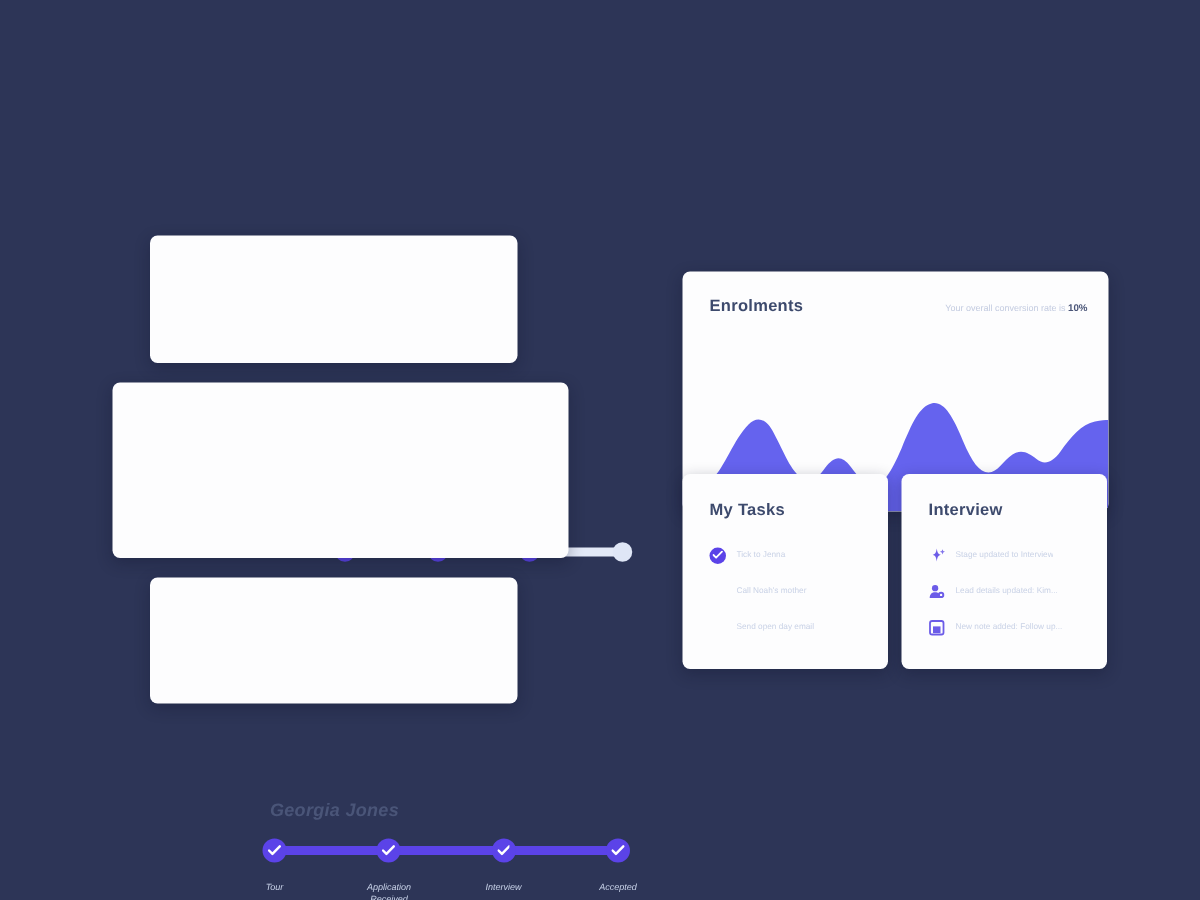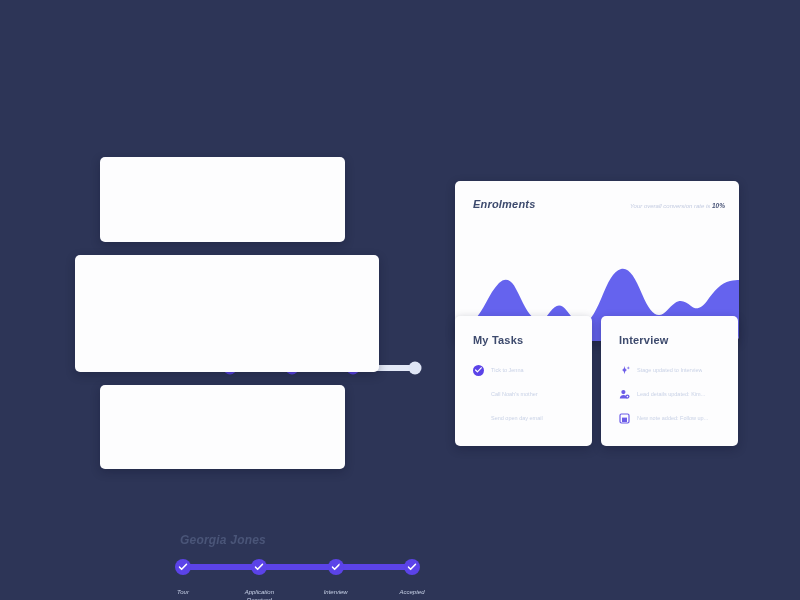--- a/index.html
+++ b/index.html
@@ -63,21 +63,20 @@
     line-height: 8px;
     width: 60px;
     white-space: pre-line;
   }
 
   
   #enrolments-card {
     left: 455px; top: 181px;
     width: 284px; height: 160px;
     overflow: hidden;
-    font-style: italic;
   }
   .enrol-head {
     position: absolute;
     left: 18px; right: 14px; top: 17px;
     display: flex; align-items: baseline;
     justify-content: space-between;
   }
   .enrol-title {
     color: #3d4a6d;
     font-size: 11px;

